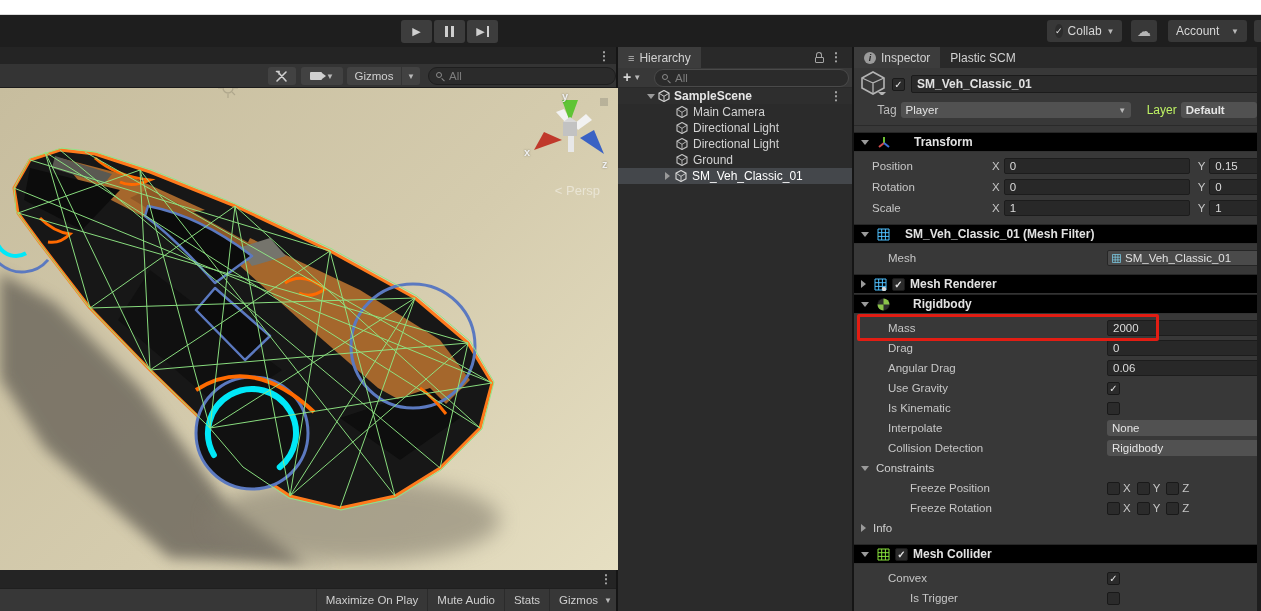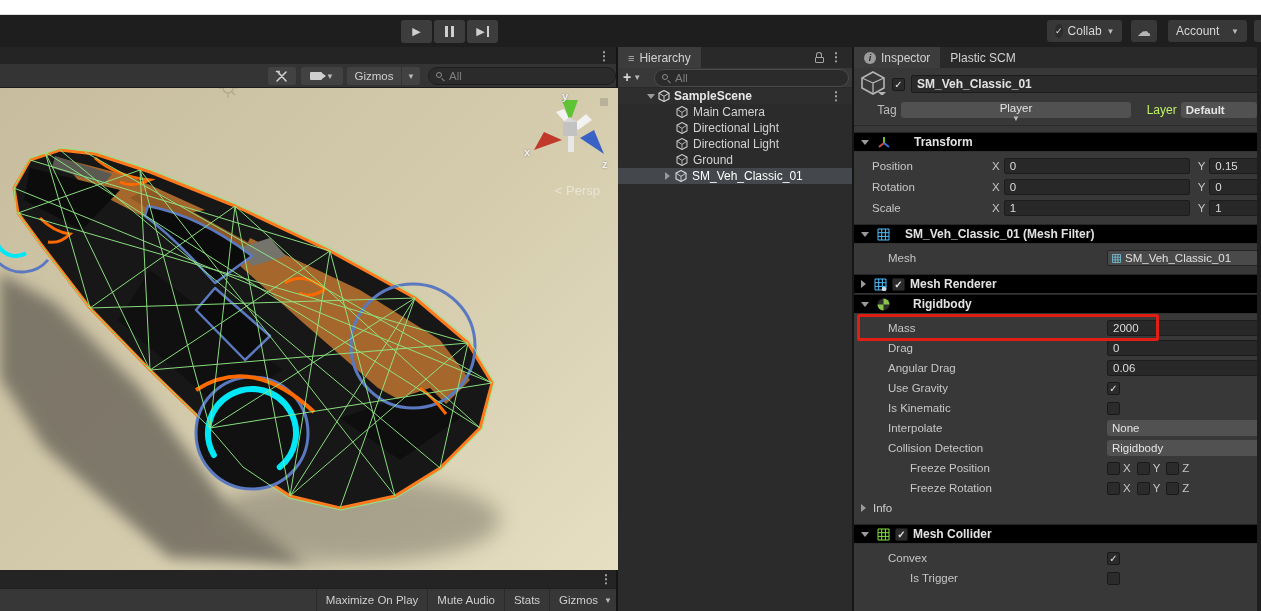--- a/index.html
+++ b/index.html
@@ -381,21 +381,21 @@
                   <polygon points="18,21 26,21 22,25" fill="#b4b4b4"></polygon>
                 </svg>
             </span>
             <span class="checkbox" style="margin-right:6px;">✓</span>
             <span class="name-field">
                 <span>SM_Veh_Classic_01</span>
               </span>
           </div>
           <div class="head-row2">
             <span style="width:45px;text-align:right;margin-right:4px;color:#bdbdbd;">Tag</span>
-            <span class="drop" style="width:243px;flex-direction:column;">
+            <span class="drop" style="width:243px;">
               <span>Player</span>
               <span class="dd">▼</span>
             </span>
             <span style="width:48px;text-align:right;margin-right:4px;color:#bef264;">Layer</span>
             <span class="drop" style="width:80px;font-weight:bold;">
               <span>Default</span>
             </span>
           </div>
         </div>
 
@@ -518,20 +518,24 @@
           <span class="drop idrop">
               <span>None</span>
             </span>
         </div>
         <div class="irow">
           <span class="ilabel">Collision Detection</span>
           <span class="drop idrop">
               <span>Rigidbody</span>
             </span>
         </div>
+        <div class="fold">
+          <span class="tri"></span>
+          <span>Constraints</span>
+        </div>
         <div class="irow">
           <span class="ilabel indent">Freeze Position</span>
           <span class="axbox">
               <span class="checkbox"></span>
               <span>X</span>
             </span>
           <span class="axbox">
               <span class="checkbox"></span>
               <span>Y</span>
             </span>

